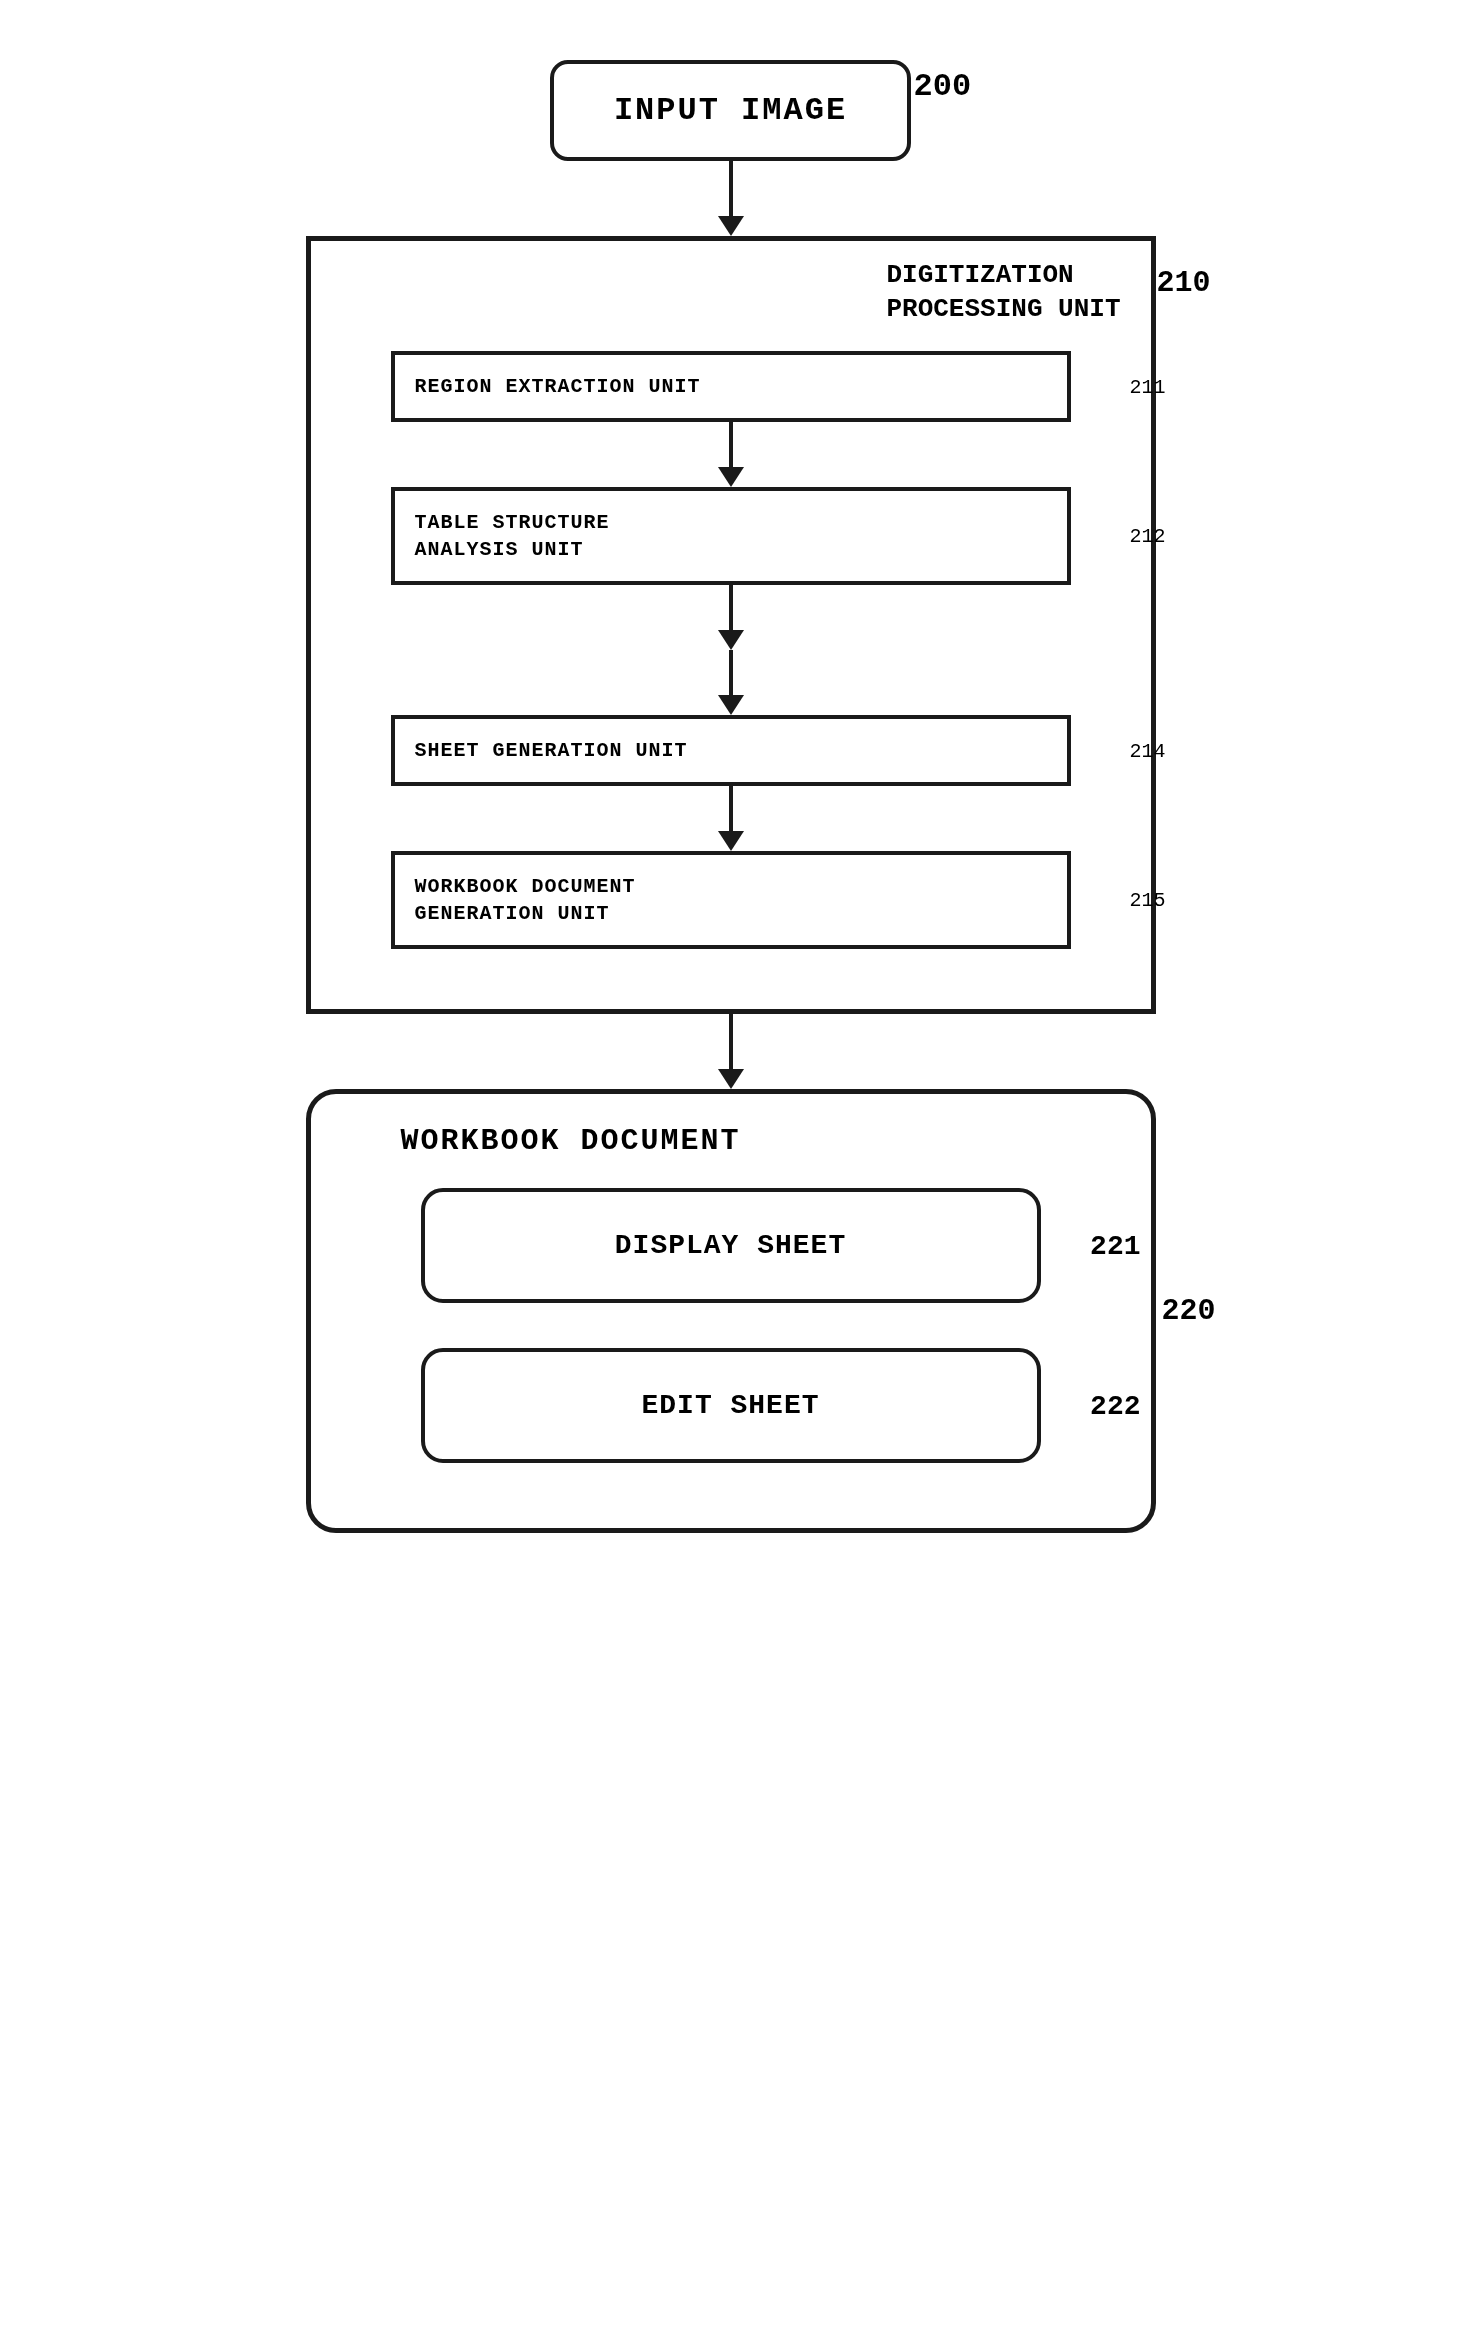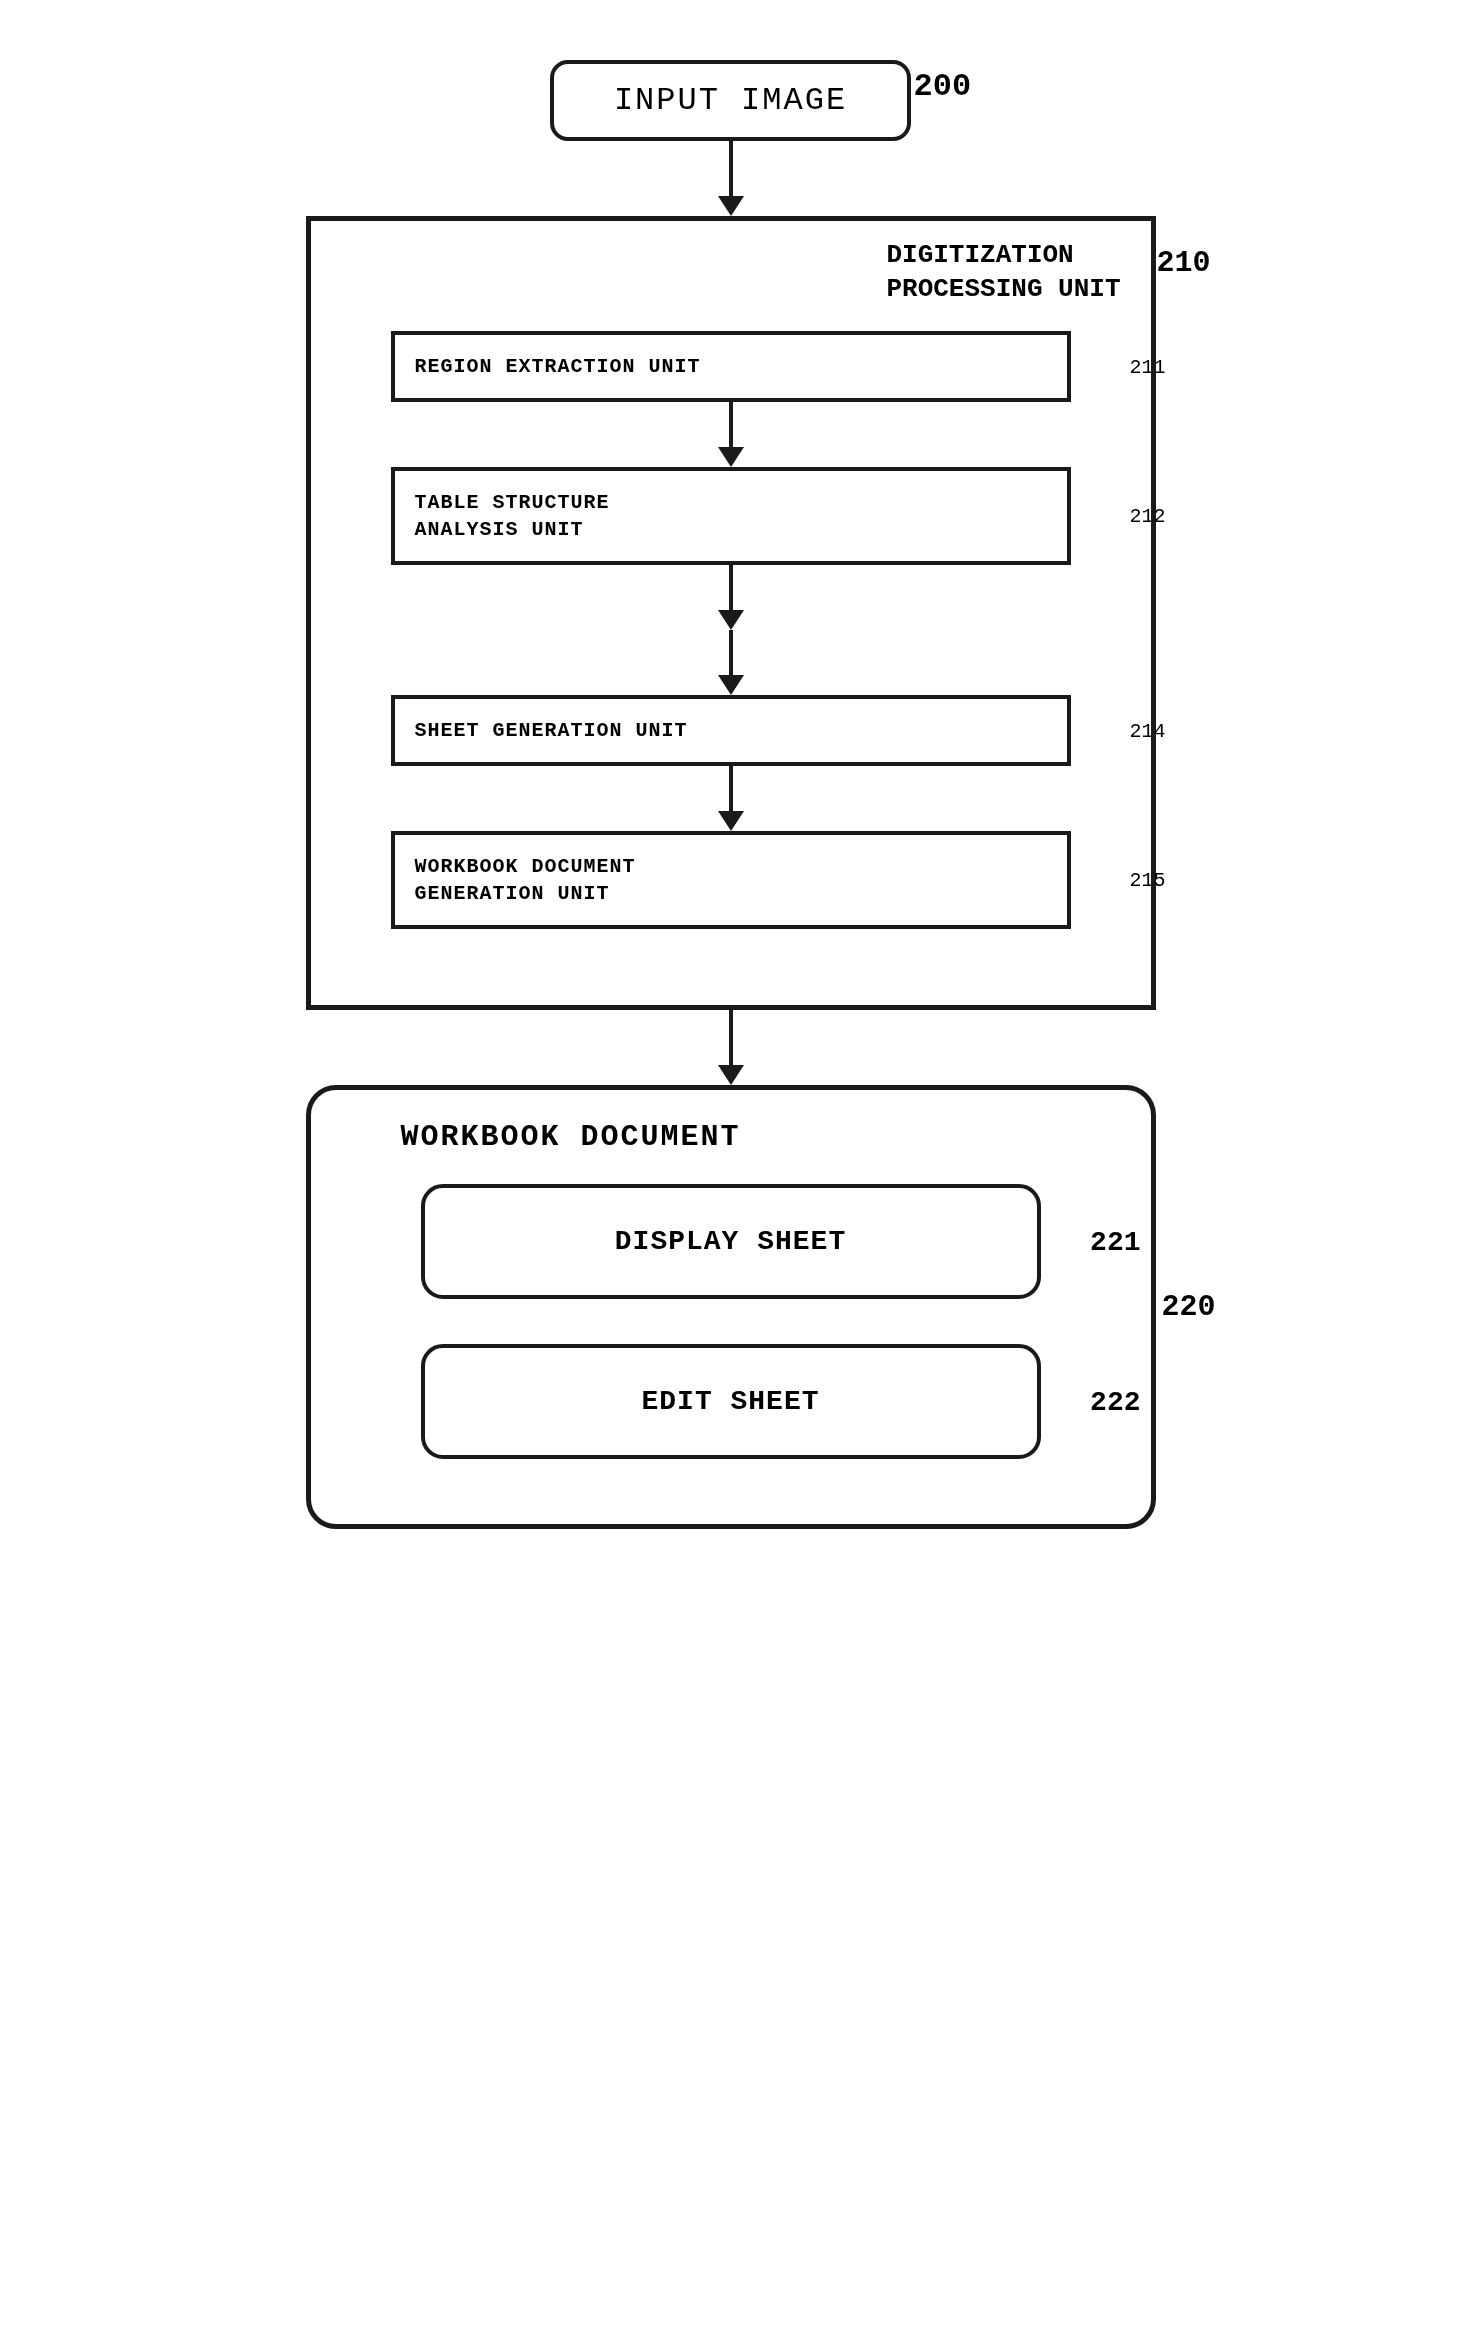--- a/index.html
+++ b/index.html
@@ -25,44 +25,44 @@
       flex-direction: column;
       align-items: center;
       padding-top: 60px;
       position: relative;
     }
 
     
     .input-image-box {
       border: 4px solid #1a1a1a;
       border-radius: 18px;
-      padding: 18px 60px;
+      padding: 28px 60px;
       font-size: 32px;
-      font-weight: normal;
+      font-weight: bold;
       letter-spacing: 2px;
       position: relative;
       background: #fff;
       z-index: 2;
     }
 
     .label-200 {
       position: absolute;
       top: -20px;
       right: -60px;
       font-size: 32px;
       font-weight: bold;
       font-family: 'Courier New', Courier, monospace;
       margin-top: 28px;
     }
 
     
     .digitization-box {
       border: 5px solid #1a1a1a;
       width: 850px;
-      padding: 30px 40px 56px 40px;
+      padding: 30px 40px 40px 40px;
       position: relative;
       display: flex;
       flex-direction: column;
       align-items: center;
       background: #fff;
     }
 
     .digitization-label {
       position: absolute;
       top: 18px;

